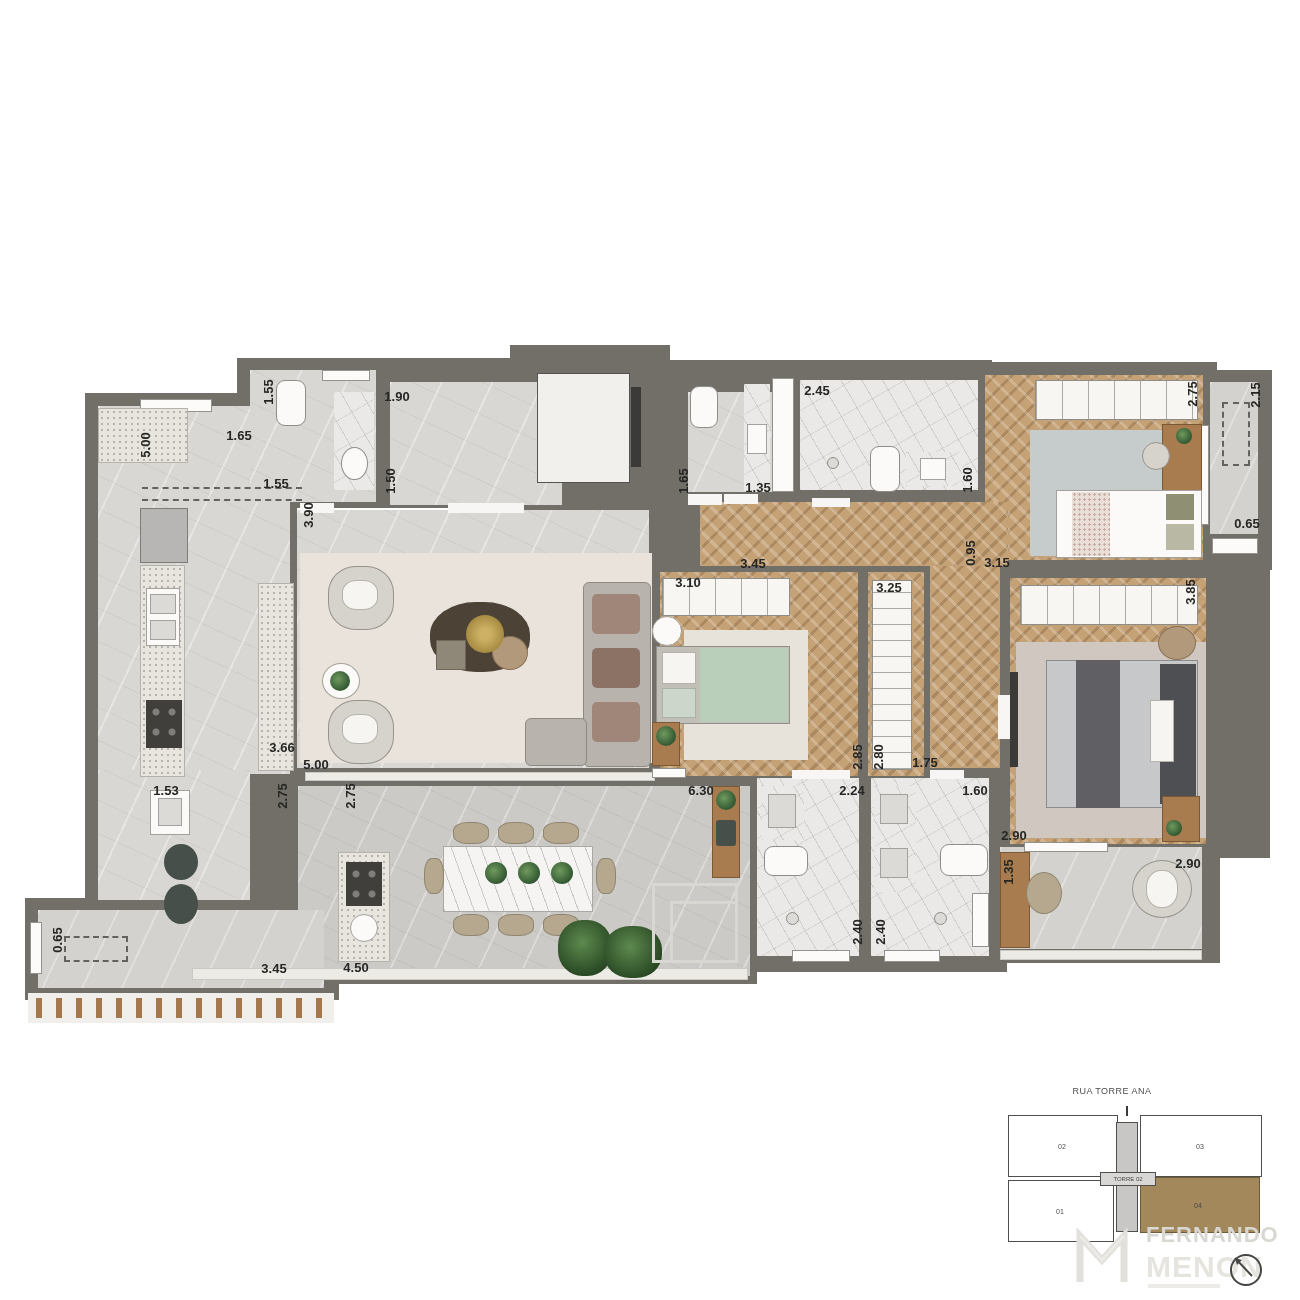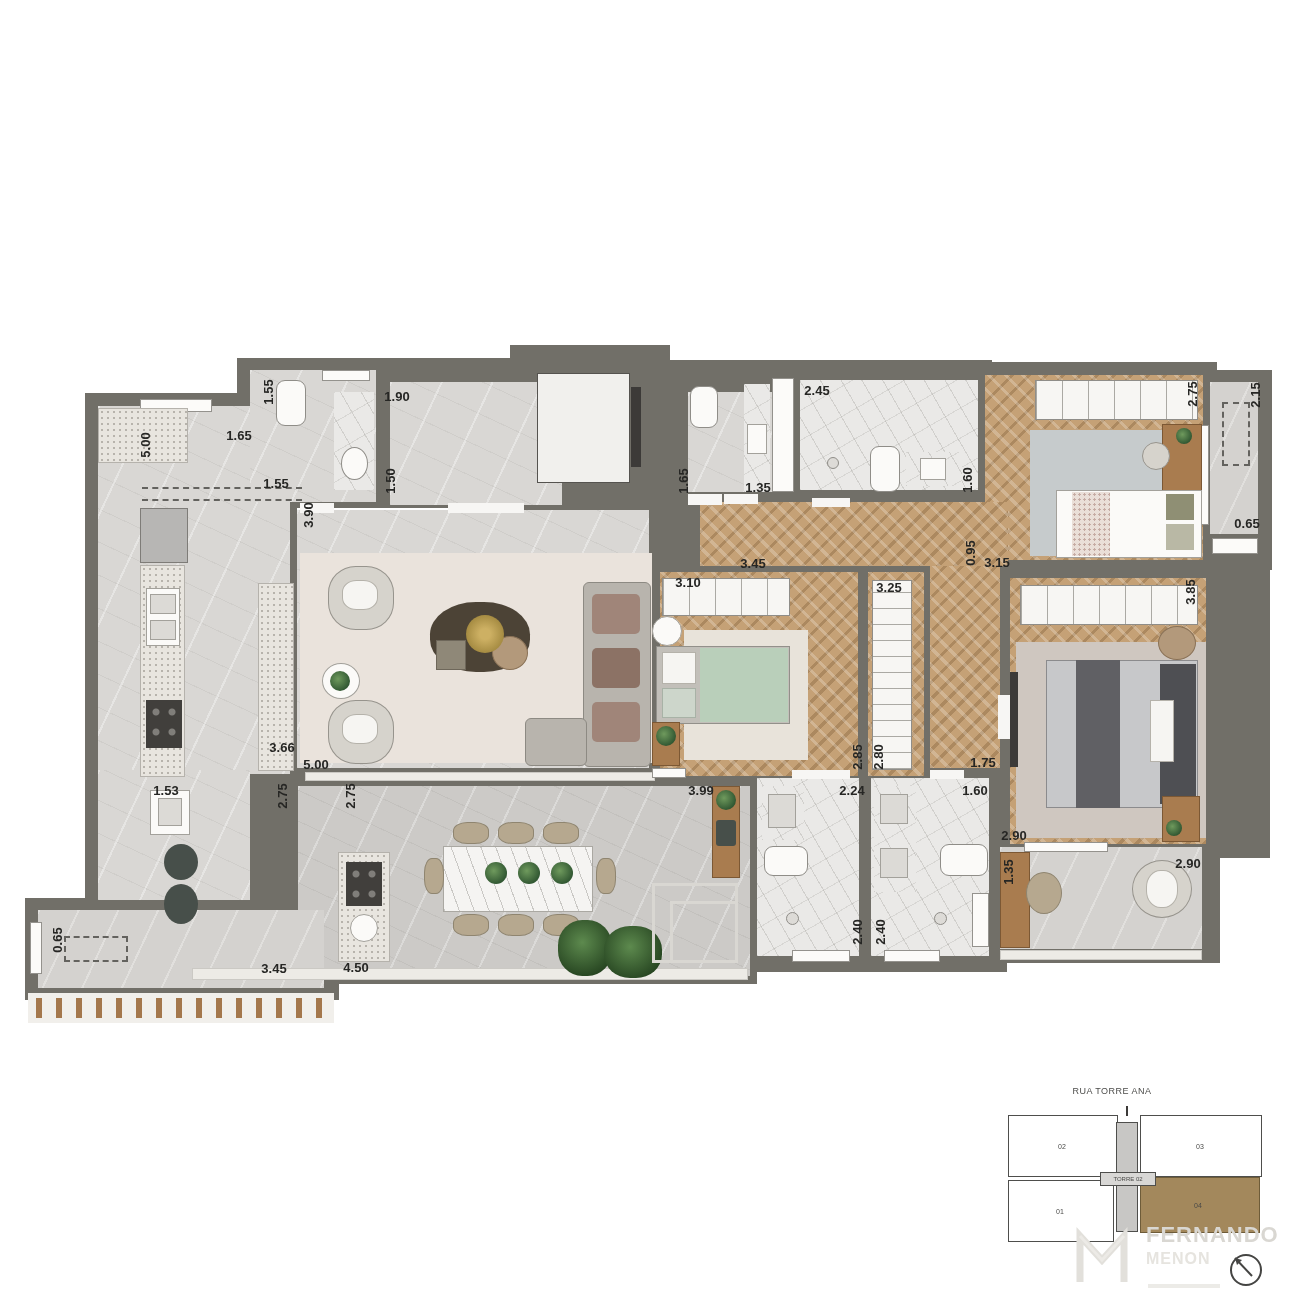--- a/index.html
+++ b/index.html
@@ -69,21 +69,21 @@
   .kp-brown{background:#a3885c;border:1px solid #6e5c39;}
   .kp-box{background:#d8d7d5;border:1px solid #4e4e4c;}
   .kp-lab{position:absolute;font:400 7px "Liberation Sans",sans-serif;color:#4a4a48;
           transform:translate(-50%,-50%);white-space:nowrap;z-index:60;}
   .kp-lab.small{font-size:6px;}
   .street{position:absolute;font:400 9px "Liberation Sans",sans-serif;color:#4c4c4a;
           letter-spacing:.5px;transform:translate(-50%,-50%);white-space:nowrap;}
   
   .wm{position:absolute;font-weight:bold;white-space:nowrap;letter-spacing:1px;z-index:70;}
   .wm1{left:1146px;top:1222px;font-size:22px;color:#d9d7d2;}
-  .wm2{left:1146px;top:1250px;font-size:16px;color:#e6e4df;}
+  .wm2{left:1146px;top:1250px;font-size:30px;color:#e6e4df;}
   .wmbar{position:absolute;left:1148px;top:1284px;width:72px;height:4px;background:#ecebe7;}
 </style>
 </head>
 <body>
 
 <div id="canvas">
 
   <div class="street" style="left:1112px;top:1091px;">RUA TORRE ANA</div>
 
   <div class="wm wm1">FERNANDO</div>
@@ -283,22 +283,22 @@
     <span class="dim vert" style="left: 970px; top: 553px;">0.95</span>
     <span class="dim" style="left: 664px; top: 582px; margin-left: 24px;">3.10</span>
     <span class="dim" style="left: 889px; top: 587px;">3.25</span>
     <span class="dim vert" style="left: 1190px; top: 592px;">3.85</span>
     <span class="dim" style="left: 282px; top: 747px;">3.66</span>
     <span class="dim" style="left: 316px; top: 764px;">5.00</span>
     <span class="dim vert" style="left: 282px; top: 796px;">2.75</span>
     <span class="dim vert" style="left: 350px; top: 796px;">2.75</span>
     <span class="dim vert" style="left: 857px; top: 757px;">2.85</span>
     <span class="dim vert" style="left: 878px; top: 757px;">2.80</span>
-    <span class="dim" style="left: 983px; top: 762px;">1.75</span>
-    <span class="dim" style="left: 701px; top: 790px;">3.99</span>
+    <span class="dim" style="left: 925px; top: 762px;">1.75</span>
+    <span class="dim" style="left: 701px; top: 790px;">6.30</span>
     <span class="dim" style="left: 852px; top: 790px;">2.24</span>
     <span class="dim" style="left: 975px; top: 790px;">1.60</span>
     <span class="dim" style="left: 1014px; top: 835px;">2.90</span>
     <span class="dim" style="left: 1188px; top: 863px;">2.90</span>
     <span class="dim vert" style="left: 1008px; top: 872px;">1.35</span>
     <span class="dim" style="left: 166px; top: 790px;">1.53</span>
     <span class="dim vert" style="left: 57px; top: 940px;">0.65</span>
     <span class="dim" style="left: 274px; top: 968px;">3.45</span>
     <span class="dim" style="left: 356px; top: 967px;">4.50</span>
     <span class="dim vert" style="left: 857px; top: 932px;">2.40</span>

